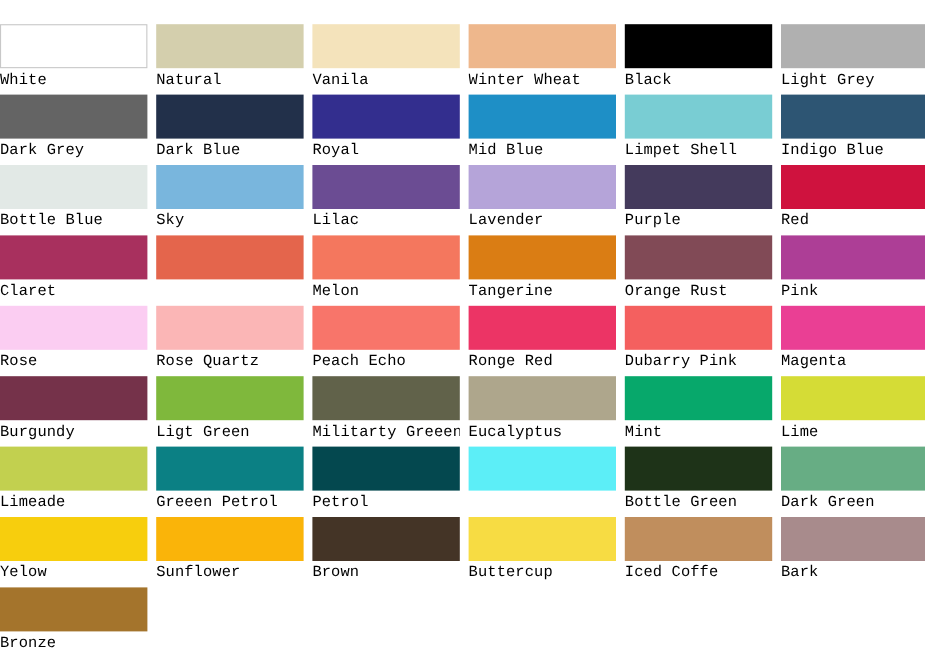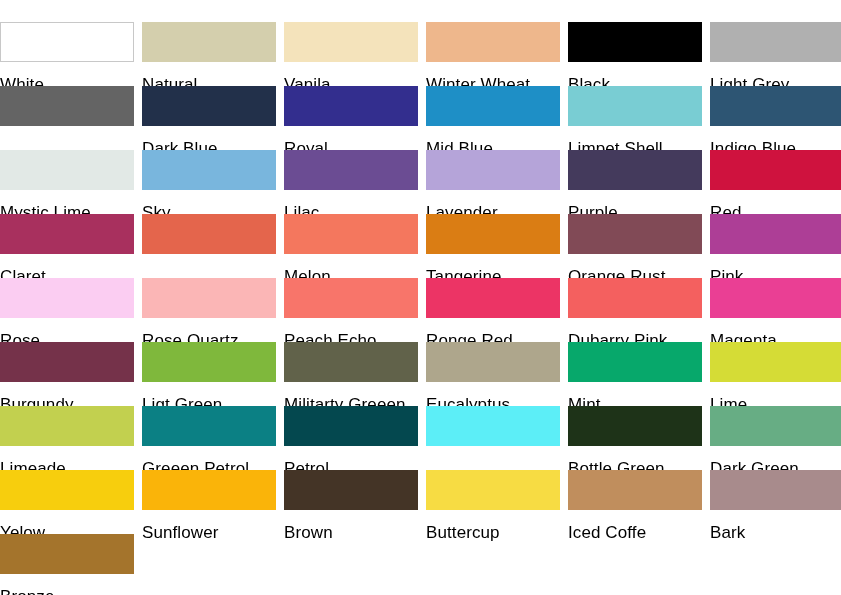--- a/index.html
+++ b/index.html
@@ -39,28 +39,27 @@
     width: 134px;
     height: 40px;
     box-sizing: border-box;
     display: block;
   }
   .swatch-chip.bordered {
     border: 1px solid #c8c8c8;
   }
   .swatch-label {
     display: block;
-    font-family: Liberation Sans, sans-serif;
-    font-size: 17px;
+    font-family: Liberation Mono, monospace;
+    font-size: 14px;
     line-height: 22px;
     color: #000000;
     letter-spacing: 0.1px;
     white-space: nowrap;
     overflow: hidden;
-    margin-top: 12px;
   }
 </style>
 </head>
 <body>
 
 <div id="palette-page">
   <div id="swatch-grid">
       <div class="swatch-cell">
         <span class="swatch-chip bordered" title="#ffffff" style="background-color: rgb(255, 255, 255);"></span>
         <span class="swatch-label">White</span>
@@ -80,20 +79,21 @@
       <div class="swatch-cell">
         <span class="swatch-chip" title="#000000" style="background-color: rgb(0, 0, 0);"></span>
         <span class="swatch-label">Black</span>
       </div>
       <div class="swatch-cell">
         <span class="swatch-chip" title="#b0b0b0" style="background-color: rgb(176, 176, 176);"></span>
         <span class="swatch-label">Light Grey</span>
       </div>
       <div class="swatch-cell">
         <span class="swatch-chip" title="#646464" style="background-color: rgb(100, 100, 100);"></span>
+        <span class="swatch-label">Dark Grey</span>
       </div>
       <div class="swatch-cell">
         <span class="swatch-chip" title="#22304a" style="background-color: rgb(34, 48, 74);"></span>
         <span class="swatch-label">Dark Blue</span>
       </div>
       <div class="swatch-cell">
         <span class="swatch-chip" title="#332e8e" style="background-color: rgb(51, 46, 142);"></span>
         <span class="swatch-label">Royal</span>
       </div>
       <div class="swatch-cell">
@@ -103,21 +103,21 @@
       <div class="swatch-cell">
         <span class="swatch-chip" title="#79cdd3" style="background-color: rgb(121, 205, 211);"></span>
         <span class="swatch-label">Limpet Shell</span>
       </div>
       <div class="swatch-cell">
         <span class="swatch-chip" title="#2d5573" style="background-color: rgb(45, 85, 115);"></span>
         <span class="swatch-label">Indigo Blue</span>
       </div>
       <div class="swatch-cell">
         <span class="swatch-chip" title="#e2e9e6" style="background-color: rgb(226, 233, 230);"></span>
-        <span class="swatch-label">Mystic Lime</span>
+        <span class="swatch-label">Bottle Blue</span>
       </div>
       <div class="swatch-cell">
         <span class="swatch-chip" title="#79b6dd" style="background-color: rgb(121, 182, 221);"></span>
         <span class="swatch-label">Sky</span>
       </div>
       <div class="swatch-cell">
         <span class="swatch-chip" title="#6b4c93" style="background-color: rgb(107, 76, 147);"></span>
         <span class="swatch-label">Lilac</span>
       </div>
       <div class="swatch-cell">

